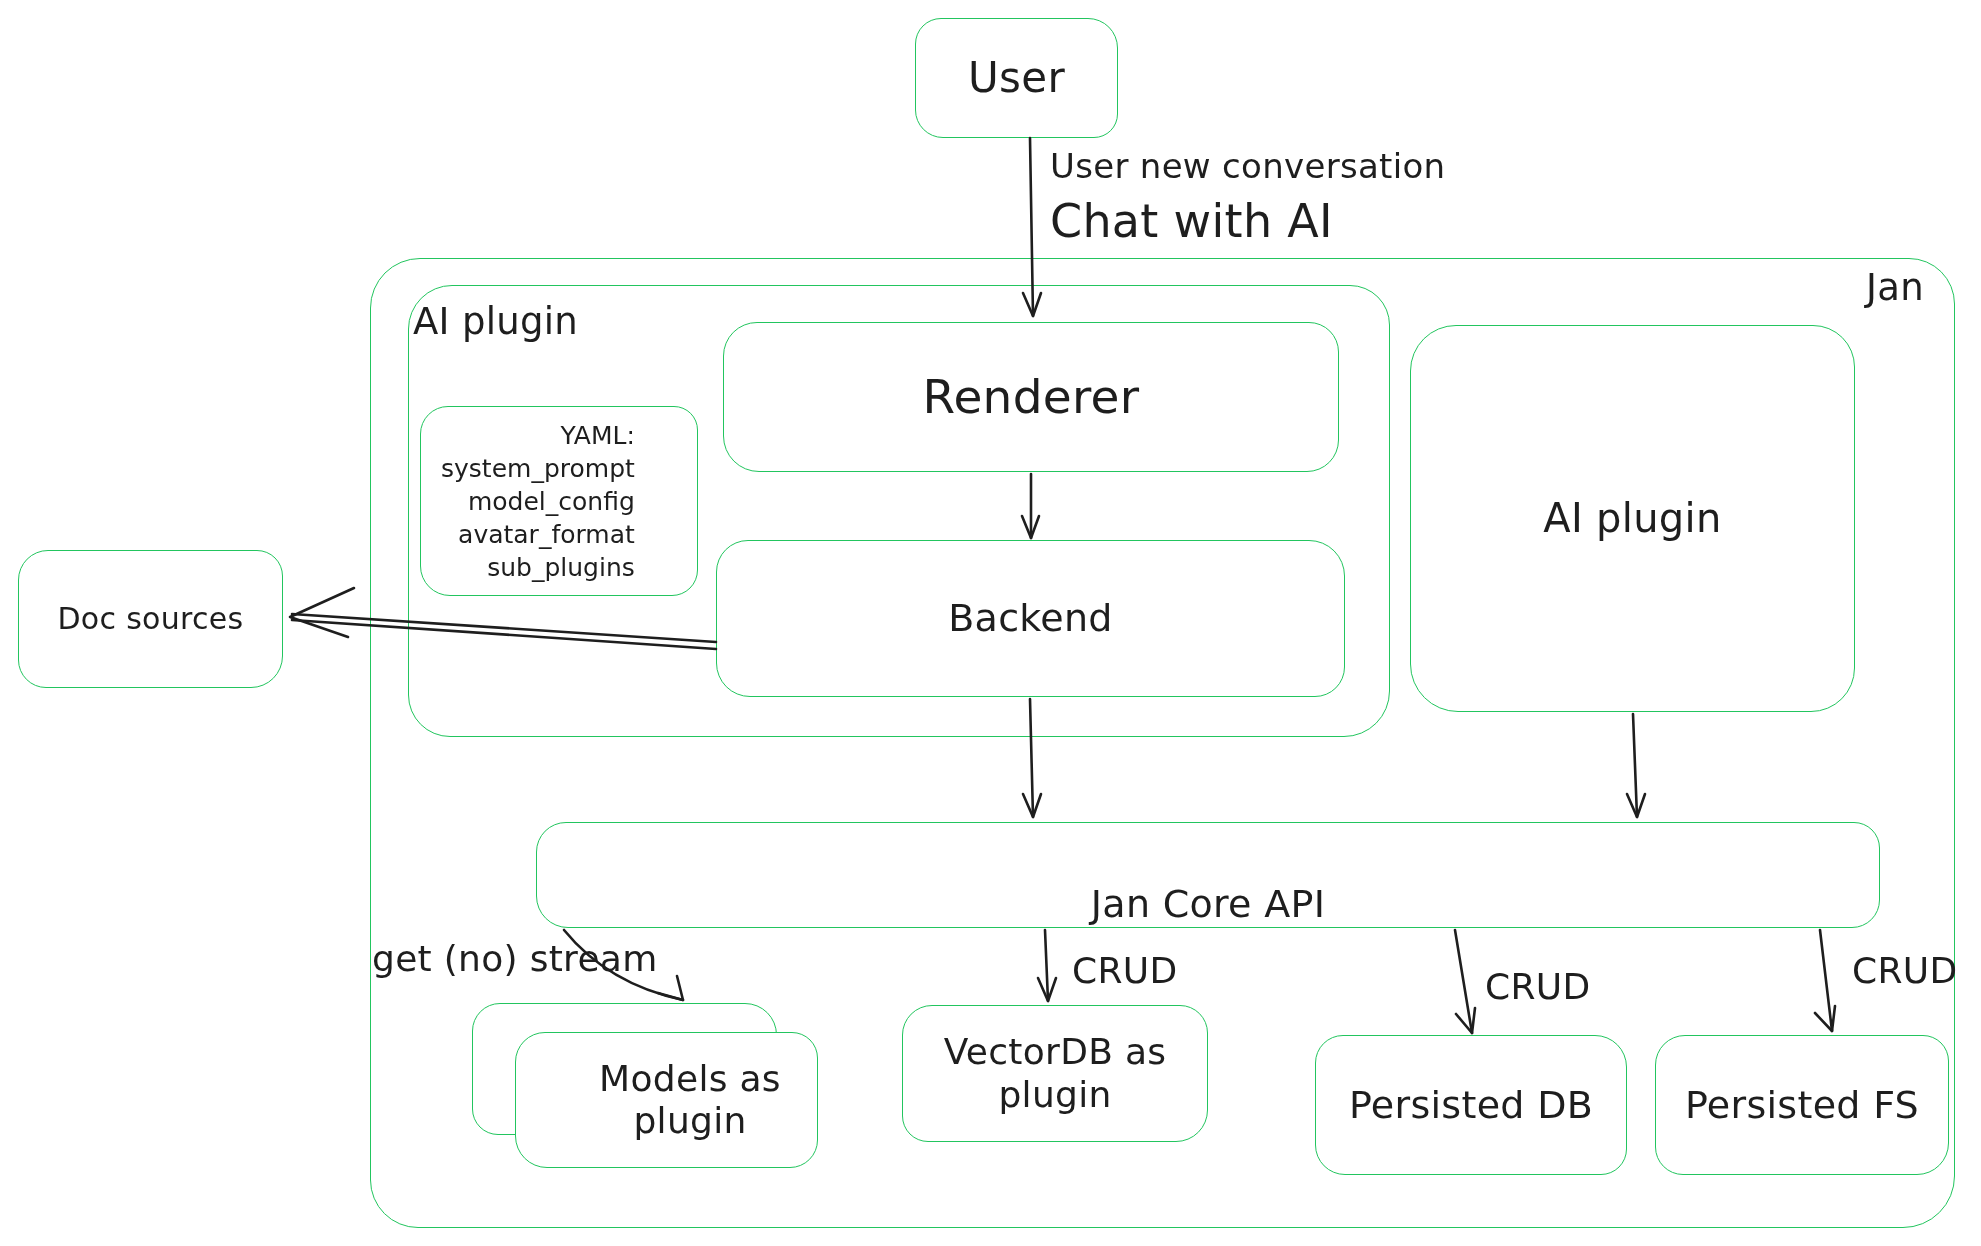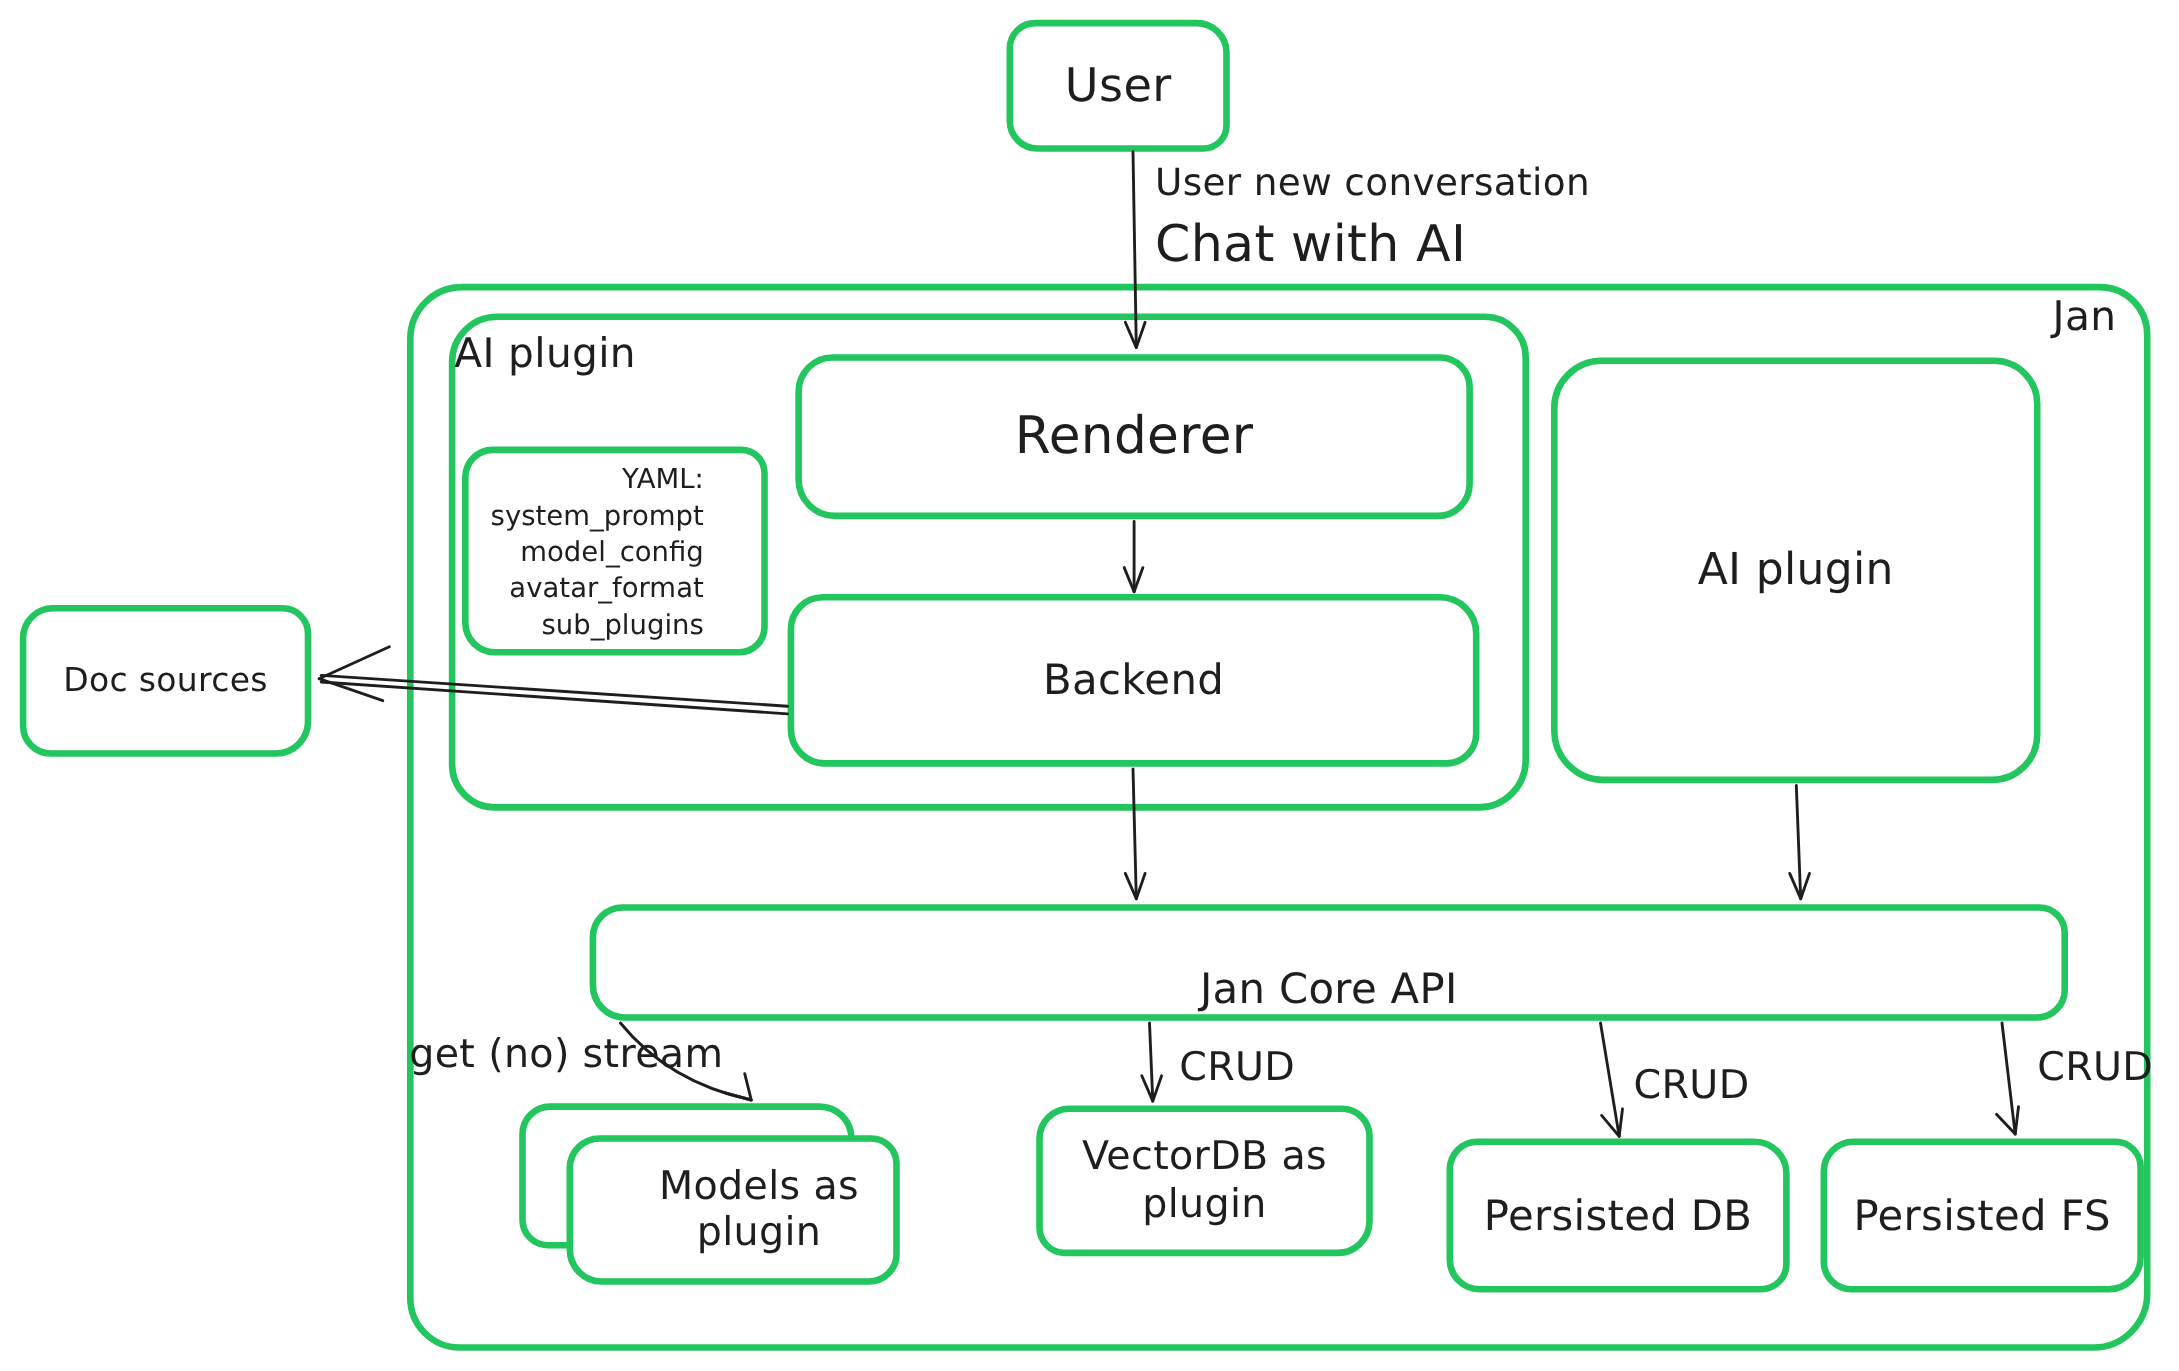--- a/index.html
+++ b/index.html
@@ -1,21 +1,21 @@
 <!DOCTYPE html>
 <html><head>
 <meta charset="utf-8">
 <style>
   html,body{margin:0;padding:0;background:#ffffff;}
   .canvas{
     position:relative;width:1981px;height:1246px;background:#ffffff;overflow:hidden;
     font-family:"DejaVu Sans","Liberation Sans",sans-serif;color:#1e1e1e;
   }
   .node{
-    position:absolute;border:6px solid #22c55e;background:transparent;
+    position:absolute;border:1px solid #22c55e;background:transparent;
     display:flex;align-items:center;justify-content:center;text-align:center;
     box-sizing:border-box;
   }
   .node .lbl{display:block;line-height:1.18;letter-spacing:.3px;}
   .container-lbl,.edge-lbl{
     position:absolute;white-space:nowrap;letter-spacing:.3px;
   }
   .note-lines{display:flex;flex-direction:column;align-items:flex-end;justify-content:center;gap:4px;}
   svg.wires{position:absolute;left:0;top:0;pointer-events:none;}
 
@@ -24,21 +24,21 @@
   .jan-box{left:370px;top:258px;width:1585px;height:970px;border-radius:50px 46px 52px 48px;}
   .ai-plugin-left-box{left:408px;top:285px;width:982px;height:452px;border-radius:44px 40px 46px 42px;}
   .renderer-box{left:723px;top:322px;width:616px;height:150px;border-radius:34px 30px 32px 36px;font-size:47px;}
   .backend-box{left:716px;top:540px;width:629px;height:157px;border-radius:32px 36px 30px 34px;font-size:38px;}
   .yaml-box{left:420px;top:406px;width:278px;height:190px;border-radius:28px 24px 26px 30px;font-size:25px;justify-content:flex-start;padding-left:20px;}
   .doc-sources-box{left:18px;top:550px;width:265px;height:138px;border-radius:30px 26px 32px 28px;font-size:30px;}
   .ai-plugin-right-box{left:1410px;top:325px;width:445px;height:387px;border-radius:46px 42px 44px 48px;font-size:40px;}
   .jan-core-api-box{left:536px;top:822px;width:1344px;height:106px;border-radius:30px 26px 28px 32px;font-size:38px;align-items:flex-end;}
   .models-back-box{left:472px;top:1003px;width:305px;height:132px;border-radius:28px 32px 30px 26px;}
   .models-front-box{left:515px;top:1032px;width:303px;height:136px;border-radius:30px 26px 28px 32px;font-size:36px;background:#ffffff;padding-left:47px;}
-  .vectordb-box{left:902px;top:1005px;width:306px;height:137px;border-radius:30px 28px 32px 26px;font-size:36px;margin-left:40px;}
+  .vectordb-box{left:902px;top:1005px;width:306px;height:137px;border-radius:30px 28px 32px 26px;font-size:36px;}
   .persisted-db-box{left:1315px;top:1035px;width:312px;height:140px;border-radius:28px 32px 26px 30px;font-size:38px;}
   .persisted-fs-box{left:1655px;top:1035px;width:294px;height:140px;border-radius:30px 26px 32px 28px;font-size:38px;}
 
   
   .jan-lbl{left:1866px;top:266px;font-size:37px;}
   .ai-plugin-left-lbl{left:413px;top:300px;font-size:37px;}
   .edge-open-conv{left:1050px;top:146px;font-size:34px;}
   .edge-chat-ai{left:1050px;top:194px;font-size:46px;}
   .edge-get-stream{left:372px;top:938px;font-size:36px;}
   .edge-crud-vectordb{left:1072px;top:950px;font-size:36px;}

